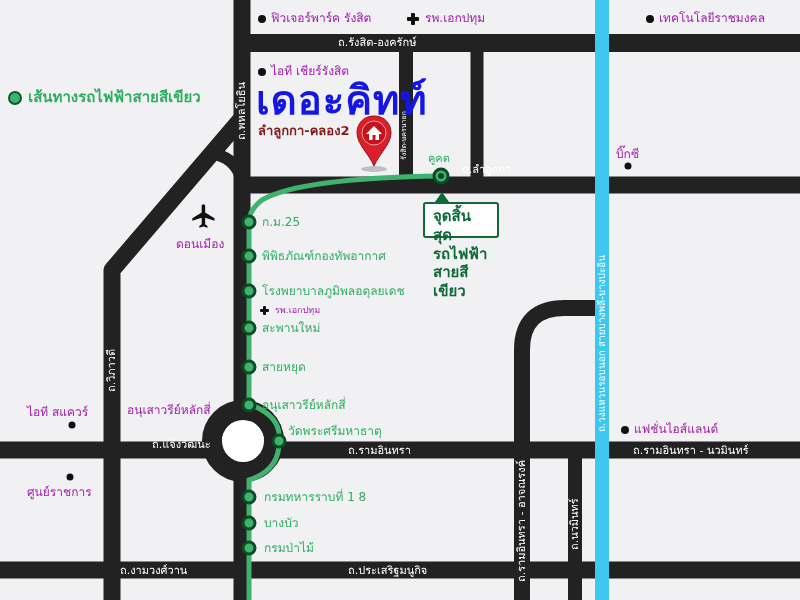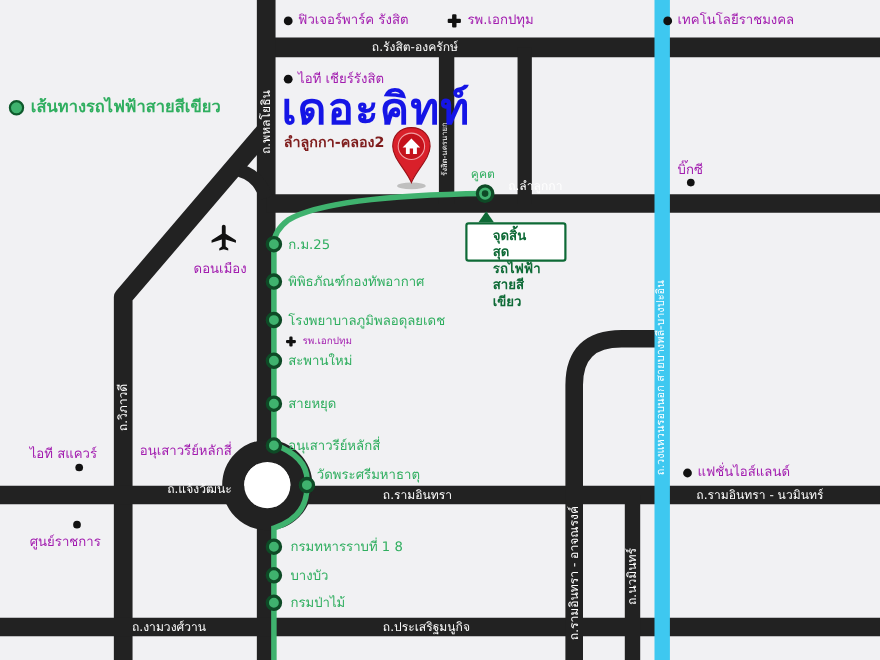--- a/index.html
+++ b/index.html
@@ -13,21 +13,21 @@
   .plus { display:inline-block; position:relative; width:12px; height:12px; margin-right:6px; vertical-align:middle; }
   .plus:before { content:""; position:absolute; left:4px; top:0; width:4px; height:12px; background:#111; border-radius:1px; }
   .plus:after { content:""; position:absolute; left:0; top:4px; width:12px; height:4px; background:#111; border-radius:1px; }
   .plus.sm { width:9px; height:9px; }
   .plus.sm:before { left:3px; width:3px; height:9px; }
   .plus.sm:after { top:3px; width:9px; height:3px; }
   #title { position:absolute; left:256px; top:80px; font-size:40px; font-weight:bold; color:#1515e6; letter-spacing:1px; line-height:1; }
   #subtitle { position:absolute; left:258px; top:124px; font-size:13px; font-weight:bold; color:#7f1d1d; line-height:1; }
   #legend { position:absolute; left:8px; top:90px; font-size:15px; color:#2fae5f; font-weight:bold; white-space:nowrap; line-height:1; }
   #legend .ring { display:inline-block; width:10px; height:10px; border-radius:50%; background:#3fb26e; border:2px solid #0e5a2c; vertical-align:middle; margin-right:6px; }
-  #callout { position:absolute; left:423px; top:202px; width:92px; height:36px; border:2px solid #0e6a36; border-radius:3px; background:#fff; font-size:12px; color:#0e6a36; font-weight:bold; padding:3px 23px; box-sizing:border-box; line-height:1.25; }
+  #callout { position:absolute; left:423px; top:202px; width:76px; height:36px; border:2px solid #0e6a36; border-radius:3px; background:#fff; font-size:15px; color:#0e6a36; font-weight:bold; padding:3px 8px; box-sizing:border-box; line-height:1.25; }
   #callout-arrow { position:absolute; left:435px; top:192px; width:0; height:0; border-left:7px solid transparent; border-right:7px solid transparent; border-bottom:10px solid #0e6a36; }
   #airport { position:absolute; left:190px; top:202px; }
   #pin { position:absolute; left:355px; top:114px; }
 </style>
 </head>
 <body>
 
 <svg id="map" width="800" height="600" viewBox="0 0 800 600">
   <g fill="none" stroke="#222" stroke-linecap="butt">
 
@@ -93,21 +93,21 @@
   </svg>
 </div>
 
 <div id="legend"><span class="ring"></span><span>เส้นทางรถไฟฟ้าสายสีเขียว</span></div>
 
 <div id="title">เดอะคิทท์</div>
 <div id="subtitle">ลำลูกกา-คลอง2</div>
 
 <div class="lbl" style="left:258px;top:12px;"><span class="dot"></span><span>ฟิวเจอร์พาร์ค รังสิต</span></div>
 <div class="lbl" style="left:407px;top:12px;"><span class="plus"></span><span>รพ.เอกปทุม</span></div>
-<div class="lbl" style="left:603px;top:12px;"><span class="dot"></span><span>เทคโนโลยีราชมงคล</span></div>
+<div class="lbl" style="left:646px;top:12px;"><span class="dot"></span><span>เทคโนโลยีราชมงคล</span></div>
 <div class="lbl" style="left:258px;top:65px;"><span class="dot"></span><span>ไอที เชียร์รังสิต</span></div>
 <div class="lbl" style="left:616px;top:148px;">บิ๊กซี</div>
 
 <div class="road-lbl" style="left:338px;top:37px;">ถ.รังสิต-องครักษ์</div>
 <div class="road-lbl vert" style="left:236px;top:140px;">ถ.พหลโยธิน</div>
 <div class="road-lbl vert" style="left:401px;top:160px;font-size:7px;">รังสิต-นครนายก</div>
 <div class="road-lbl" style="left:462px;top:164px;">ถ.ลำลูกกา</div>
 <div class="road-lbl vert" style="left:106px;top:392px;">ถ.วิภาวดี</div>
 <div class="road-lbl" style="left:116px;top:439px;margin-left:36px;">ถ.แจ้งวัฒนะ</div>
 <div class="road-lbl" style="left:348px;top:445px;">ถ.รามอินทรา</div>

